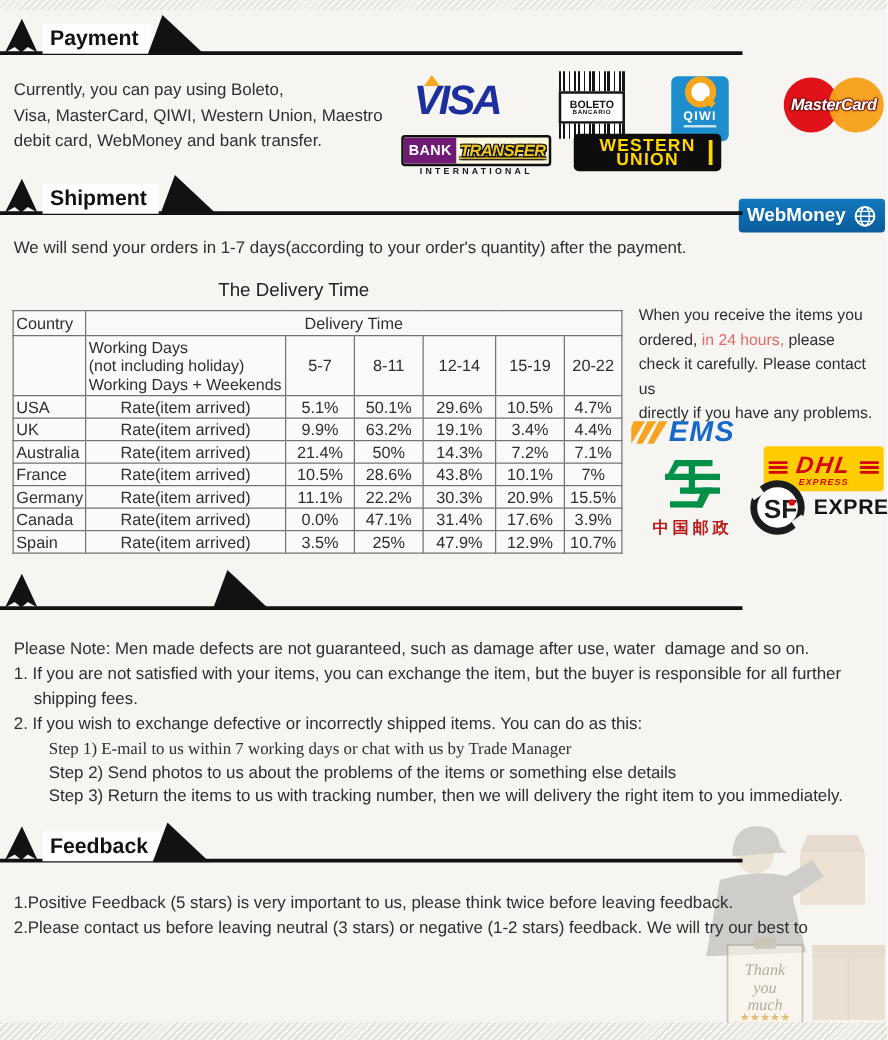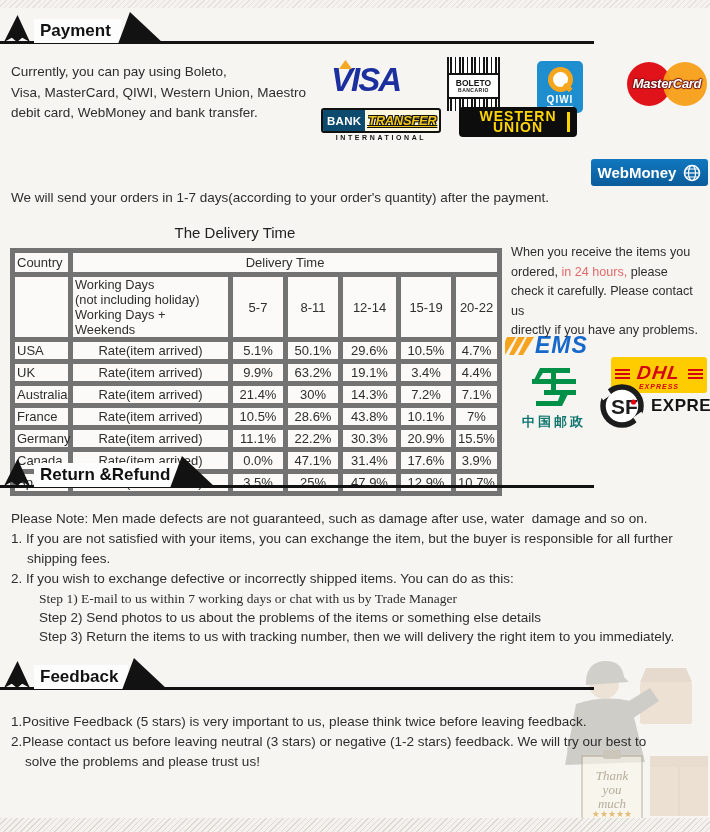--- a/index.html
+++ b/index.html
@@ -29,55 +29,55 @@
   .visa-wedge{position:absolute;left:8px;top:-3px;width:13px;height:9px;background:#f7a823;
               clip-path:polygon(0 100%,50% 0,100% 100%);}
   .boleto{width:53px;height:54px;display:flex;flex-direction:column;}
   .bars{background:repeating-linear-gradient(90deg,#141414 0 2px,#fff 2px 3px,#141414 3px 5px,#fff 5px 8px,#141414 8px 9px,#fff 9px 12px);}
   .bars.t{height:16px;}.bars.b{height:12px;}
   .boleto-box{flex:1;border:2px solid #141414;background:#fff;display:flex;flex-direction:column;
               align-items:center;justify-content:center;line-height:1;}
   .boleto-box .l1{font-size:8.5px;font-weight:800;color:#141414;}
   .boleto-box .l2{font-size:5px;font-weight:700;color:#141414;letter-spacing:.5px;}
   .qiwi{width:46px;height:52px;background:#1f8ecf;border-radius:5px;display:flex;flex-direction:column;
-        align-items:center;justify-content:center;}
+        align-items:center;justify-content:flex-start;}
   .qiwi-q{position:relative;width:15px;height:15px;border:5px solid #f5a61d;border-radius:50%;background:#fff;}
   .qiwi-q::after{content:"";position:absolute;right:-4px;bottom:-3px;width:9px;height:5px;background:#f5a61d;
                  transform:rotate(40deg);}
   .qiwi-label{margin-top:3px;font-size:10px;font-weight:800;color:#fff;letter-spacing:1px;line-height:1;}
   .qiwi-sub{margin-top:1px;width:26px;height:2px;background:rgba(255,255,255,.75);}
   .mastercard{width:80px;height:46px;}
   .mc-c{position:absolute;top:1px;width:44px;height:44px;border-radius:50%;}
   .mc-red{left:0;background:#e0131b;}
   .mc-org{right:0;background:#f79f1a;opacity:.96;}
   .mc-txt{position:absolute;left:0;right:0;top:15px;text-align:center;font-style:italic;font-weight:bold;
           font-size:13px;color:#fff;letter-spacing:-.3px;
           text-shadow:0 1px 1px #6d1212,0 -1px 1px #6d1212,1px 0 1px #6d1212,-1px 0 1px #6d1212;}
   .bank-transfer{width:120px;height:32px;}
   .bt-row{display:flex;height:21px;border:2px solid #101010;border-radius:3px;overflow:hidden;background:#fdf8df;}
-  .bt-bank{background:#0c4a6e;color:#fff;font-weight:900;font-size:11.5px;display:flex;align-items:center;
+  .bt-bank{background:#701a75;color:#fff;font-weight:900;font-size:11.5px;display:flex;align-items:center;
            padding:0 4px;letter-spacing:.3px;}
   .bt-transfer{flex:1;display:flex;align-items:center;justify-content:center;font-style:italic;font-weight:900;
                font-size:13px;color:#f2c71c;letter-spacing:-.3px;
                text-shadow:1px 1px 0 #111,-1px -1px 0 #111,1px -1px 0 #111,-1px 1px 0 #111;text-decoration:underline;}
   .bt-sub{text-align:center;font-size:7px;font-weight:700;letter-spacing:2.6px;color:#141414;margin-top:1px;}
   .wunion{width:118px;height:30px;background:#0d0d0d;border-radius:4px;display:flex;flex-direction:column;
           align-items:center;justify-content:center;position:relative;}
   .wu1,.wu2{color:#ffd503;font-weight:900;letter-spacing:1px;line-height:11px;font-size:14px;
             font-stretch:condensed;}
   .wunion::after{content:"";position:absolute;right:7px;top:5px;bottom:5px;width:3px;background:#ffd503;}
   .webmoney{width:117px;height:27px;background:linear-gradient(#1178bf,#0b5c9a);border-radius:3px;
             display:flex;align-items:center;justify-content:center;}
   .wm-txt{color:#fff;font-weight:bold;font-size:15px;}
   .wm-globe{margin-left:7px;}
 
   
   table.delivery{position:absolute;left:10px;top:248px;border-collapse:collapse;table-layout:fixed;
                  width:487px;font-size:13px;color:#2e2e2e;background:#fbfaf8;z-index:2;}
-  table.delivery td,table.delivery th{border:5px solid #737373;font-weight:normal;padding:0 2px;}
+  table.delivery td,table.delivery th{border:1px solid #737373;font-weight:normal;padding:0 2px;}
   td.c{text-align:center;}
   td.country{padding-left:5px;}
   tr.head td{height:19px;}
   tr.sub td{height:47px;}
   tr.data td{height:17px;}
   .wdays{white-space:pre-line;line-height:15px;padding-left:6px;font-size:12.8px;}
   .table-title{position:absolute;left:10px;top:224px;width:450px;text-align:center;font-size:15px;color:#222;z-index:2;}
 
   .notice{position:absolute;left:511px;top:243px;width:198px;font-size:12.6px;line-height:19.5px;
           color:#2e2e2e;white-space:pre-line;z-index:2;}
@@ -87,21 +87,21 @@
   .ems{display:flex;align-items:center;}
   .dhl{width:96px;height:36px;background:#ffcc00;border-radius:3px;position:relative;display:flex;
        align-items:center;justify-content:center;}
   .dhl-txt{font-style:italic;font-weight:900;font-size:19px;color:#d40511;letter-spacing:1.5px;transform:skewX(-8deg);margin-top:-5px;}
   .dhl::before,.dhl::after{content:"";position:absolute;top:12px;width:15px;height:10px;
        background:repeating-linear-gradient(180deg,#d40511 0 2px,#ffcc00 2px 4px);}
   .dhl::before{left:4px;}.dhl::after{right:4px;}
   .dhl-sub{position:absolute;bottom:3px;left:0;right:0;text-align:center;font-style:italic;font-weight:700;
            font-size:7px;color:#d40511;letter-spacing:1px;}
   .cpost-txt{position:absolute;left:508px;top:413px;width:92px;text-align:center;font-size:13px;font-weight:bold;
-             color:#0f766e;letter-spacing:3px;z-index:2;}
+             color:#b91c1c;letter-spacing:3px;z-index:2;}
   .sf{display:flex;align-items:center;}
   .sf-express{font-weight:800;font-size:17px;color:#141414;margin-left:6px;letter-spacing:.5px;}
 
   .man{position:absolute;left:532px;top:640px;width:178px;height:182px;z-index:1;}
   .z2{z-index:2;}
 </style>
 </head>
 <body>
 
 <div id="page">
@@ -162,20 +162,26 @@
     <span class="wm-txt">WebMoney</span>
     <svg class="wm-globe" width="18" height="18" viewBox="0 0 18 18">
       <circle cx="9" cy="9" r="7.5" fill="none" stroke="#fff" stroke-width="1.6"></circle>
       <ellipse cx="9" cy="9" rx="3.5" ry="7.5" fill="none" stroke="#fff" stroke-width="1.2"></ellipse>
       <line x1="1.5" y1="9" x2="16.5" y2="9" stroke="#fff" stroke-width="1.2"></line>
       <line x1="2.5" y1="5" x2="15.5" y2="5" stroke="#fff" stroke-width="1"></line>
       <line x1="2.5" y1="13" x2="15.5" y2="13" stroke="#fff" stroke-width="1"></line>
     </svg>
   </div>
 
+  <div class="sec-header" style="top:140px;">
+    <span class="sec-line"></span>
+    <span class="tri-left"></span>
+    <span class="sec-label">Shipment</span>
+    <span class="tri-right" style="left:128px;"></span>
+  </div>
 
   <div class="line" style="left:11px;top:190px;">We will send your orders in 1-7 days(according to your order's quantity) after the payment.</div>
 
   <div class="table-title">The Delivery Time</div>
 
   <table class="delivery">
     <colgroup>
       <col style="width:58px">
         <col style="width:160px">
         <col style="width:55px">
@@ -215,21 +221,21 @@
       <td class="c">9.9%</td>
       <td class="c">63.2%</td>
       <td class="c">19.1%</td>
       <td class="c">3.4%</td>
       <td class="c">4.4%</td>
     </tr>
     <tr class="data">
       <td class="country">Australia</td>
       <td class="c">Rate(item arrived)</td>
       <td class="c">21.4%</td>
-      <td class="c">30%</td>
+      <td class="c">50%</td>
       <td class="c">14.3%</td>
       <td class="c">7.2%</td>
       <td class="c">7.1%</td>
     </tr>
     <tr class="data">
       <td class="country">France</td>
       <td class="c">Rate(item arrived)</td>
       <td class="c">10.5%</td>
       <td class="c">28.6%</td>
       <td class="c">43.8%</td>
@@ -305,21 +311,20 @@
       <rect x="35" y="31" width="10" height="7" fill="#f7f5f1" transform="rotate(-35 40 34)"></rect>
       <text x="12" y="31" font-family="Liberation Sans,sans-serif" font-weight="900" font-size="21" fill="#1c1c1c">SF</text>
       <circle cx="34.5" cy="19" r="2.6" fill="#e60012"></circle>
     </svg>
     <span class="sf-express">EXPRESS</span>
   </div>
 
   <div class="sec-header" style="top:456px;">
     <span class="sec-line"></span>
     <span class="tri-left"></span>
-    <span class="sec-label">Return &amp;Refund</span>
     <span class="tri-right" style="left:170px;"></span>
   </div>
 
   <div class="line z2" style="left:11px;top:511px;">Please Note: Men made defects are not guaranteed, such as damage after use, water  damage and so on.</div>
   <div class="line z2" style="left:11px;top:531px;">1. If you are not satisfied with your items, you can exchange the item, but the buyer is responsible for all further</div>
   <div class="line z2" style="left:27px;top:551px;">shipping fees.</div>
   <div class="line z2" style="left:11px;top:571px;">2. If you wish to exchange defective or incorrectly shipped items. You can do as this:</div>
   <div class="line z2" style="left:39px;top:591px;font-family:Liberation Serif, serif;">Step 1) E-mail to us within 7 working days or chat with us by Trade Manager</div>
   <div class="line z2" style="left:39px;top:610px;">Step 2) Send photos to us about the problems of the items or something else details</div>
   <div class="line z2" style="left:39px;top:629px;">Step 3) Return the items to us with tracking number, then we will delivery the right item to you immediately.</div>
@@ -349,16 +354,15 @@
 
   <div class="sec-header" style="top:658px;">
     <span class="sec-line"></span>
     <span class="tri-left"></span>
     <span class="sec-label">Feedback</span>
     <span class="tri-right" style="left:122px;"></span>
   </div>
 
   <div class="line z2" style="left:11px;top:714px;">1.Positive Feedback (5 stars) is very important to us, please think twice before leaving feedback.</div>
   <div class="line z2" style="left:11px;top:734px;">2.Please contact us before leaving neutral (3 stars) or negative (1-2 stars) feedback. We will try our best to</div>
-  <div class="line z2" style="left:25px;top:754px;">solve the problems and please trust us!</div>
 
   <div class="hatch bottom"></div>
 </div>
 
 </body></html>

